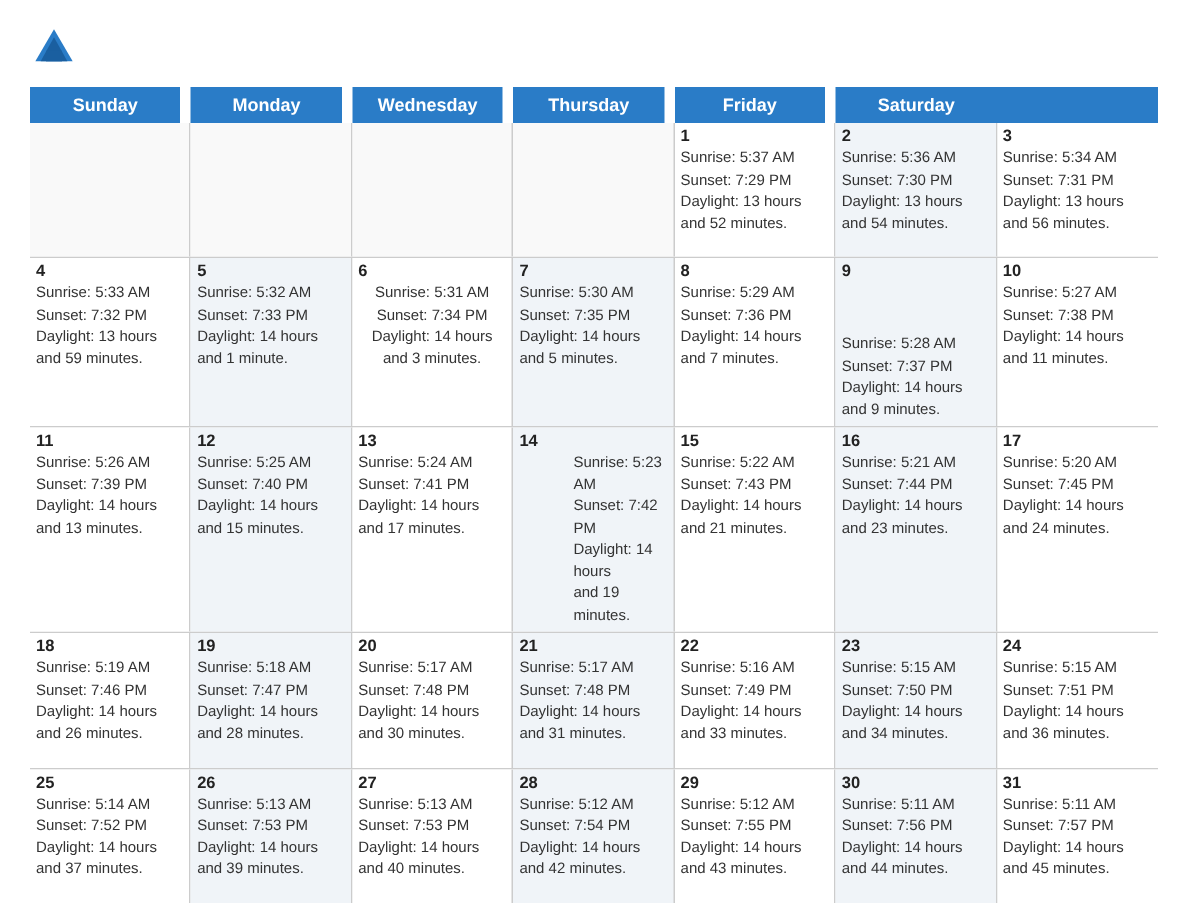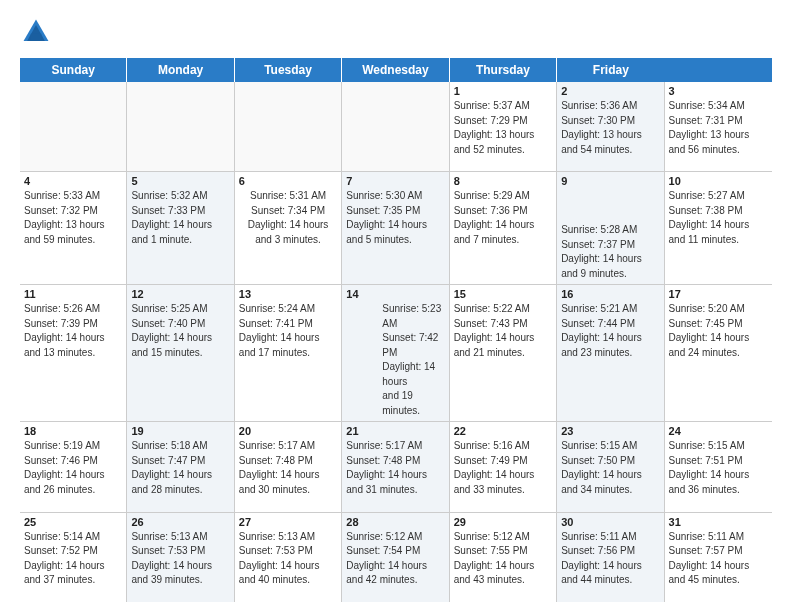--- a/index.html
+++ b/index.html
@@ -64,21 +64,21 @@
       display: grid;
       grid-template-columns: repeat(7, 1fr);
       background: #2a7cc7;
     }
     .cal-header-cell {
       color: #fff;
       font-size: 12px;
       font-weight: bold;
       text-align: center;
       padding: 5px 2px;
-      border-right: 1px solid #ffffff;
+      border-right: 7px solid #ffffff;
     }
     .cal-header-cell:last-child { border-right: none; }
     .cal-body {
       display: flex;
       flex-direction: column;
       flex: 1;
     }
     .cal-row {
       display: grid;
       grid-template-columns: repeat(7, 1fr);
@@ -129,24 +129,24 @@
     <div class="title-block">
       <div class="main-title"></div>
       <div class="subtitle"></div>
     </div>
   </div>
 
   <div class="calendar">
     <div class="cal-header">
     <div class="cal-header-cell">Sunday</div>
         <div class="cal-header-cell">Monday</div>
-        <div class="cal-header-cell">Tuesday</div>
         <div class="cal-header-cell">Wednesday</div>
         <div class="cal-header-cell">Thursday</div>
         <div class="cal-header-cell">Friday</div>
+        <div class="cal-header-cell">Saturday</div>
       </div>
     <div class="cal-body">
     <div class="cal-row">
           <div class="cal-cell empty"></div>
           <div class="cal-cell empty"></div>
           <div class="cal-cell empty"></div>
           <div class="cal-cell empty"></div>
           <div class="cal-cell">
             <div class="day-num">1</div>
             <div class="day-info" style="white-space: pre-line;">Sunrise: 5:37 AM

